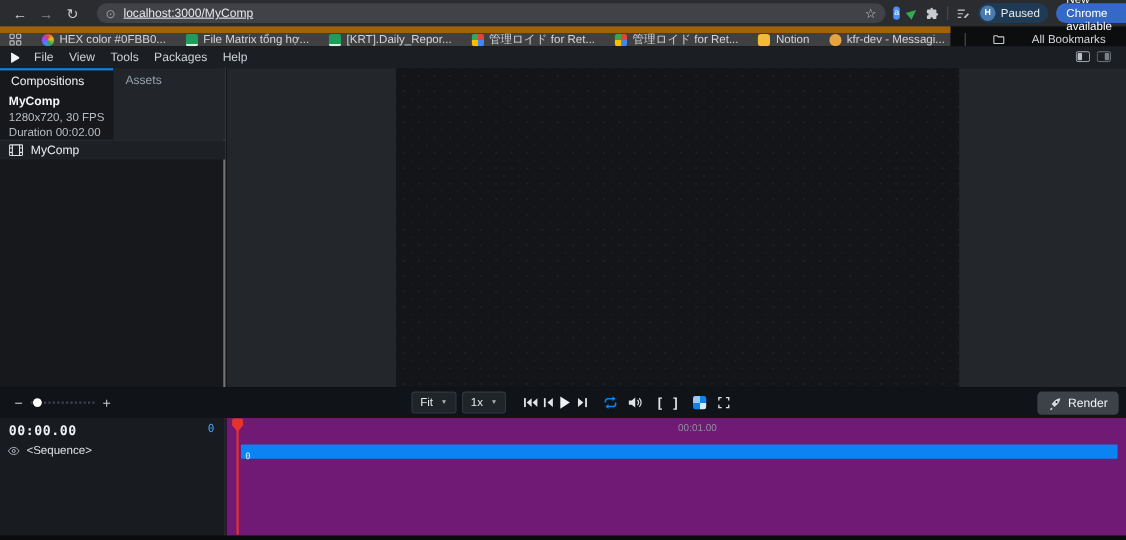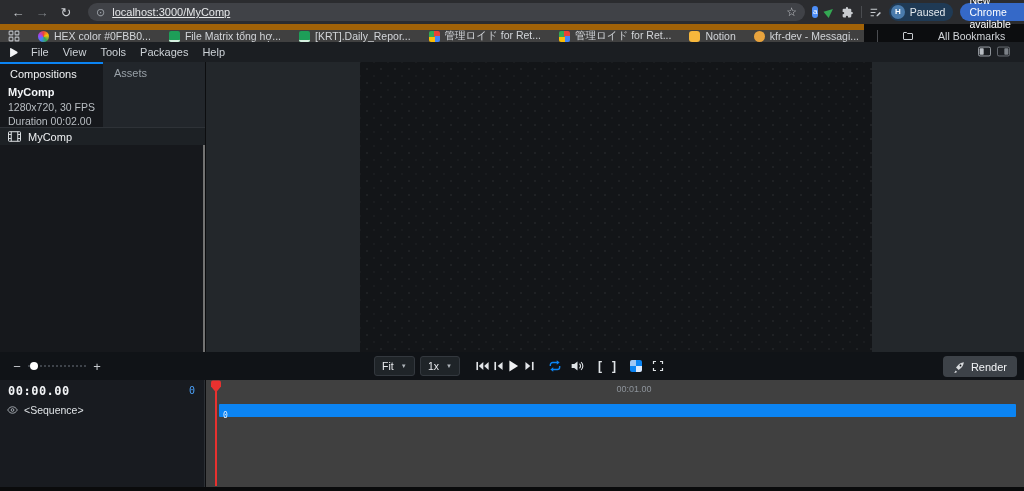--- a/index.html
+++ b/index.html
@@ -96,21 +96,21 @@
   .timeline { position:absolute; left:0; top:380px; width:1024px; height:107px;padding-left:14px; }
   .tl-left { position:absolute; left:0; top:0; width:205px; height:107px; background:#181b20;
     border-right:1px solid #2b2f34; }
   .timecode { position:absolute; left:8px; top:4px; font-family:"DejaVu Sans Mono", monospace;
     font-size:12px; font-weight:bold; color:#f1f3f5; letter-spacing:0.5px; }
   .frame-num { position:absolute; right:9px; top:5px; font-family:"DejaVu Sans Mono", monospace;
     font-size:10px; color:#4ba0f7; }
   .track-row { position:absolute; left:0; top:22px; width:205px; height:16px;
     display:flex; align-items:center; gap:6px; padding-left:7px; }
   .track-label { font-size:10.5px; color:#dfe3e6; }
-  .tl-right { position:absolute; left:206px; top:0; width:818px; height:107px; background:#404040; }
+  .tl-right { position:absolute; left:206px; top:0; width:818px; height:107px; background:#701a75; }
   .ruler-tick { position:absolute; left:398px; top:4px; width:60px; text-align:center;
     font-size:9px; color:#8d939a; }
   .seq-bar { position:absolute; left:13px; top:24px; width:797px; height:13px;
     background:#0b84f3; border-radius:1px; cursor:pointer; }
   .seq-bar span { font-family:"DejaVu Sans Mono", monospace; font-size:8px; color:#e3eefc; padding-left:4px; line-height:13px; }
   .playhead-line { position:absolute; left:9px; top:9px; width:2px; height:97px; background:#e8312f; }
   .playhead-pin { position:absolute; left:4px; top:0; cursor:grab; }
   .footer-strip { position:absolute; left:0; top:487px; width:1024px; height:4px; background:#0a0b0c; }
 
   svg { display:block; }

